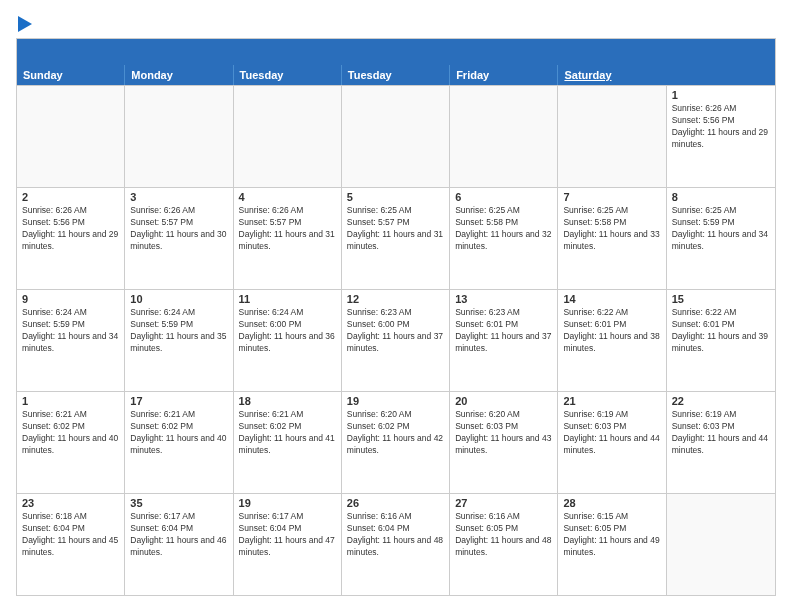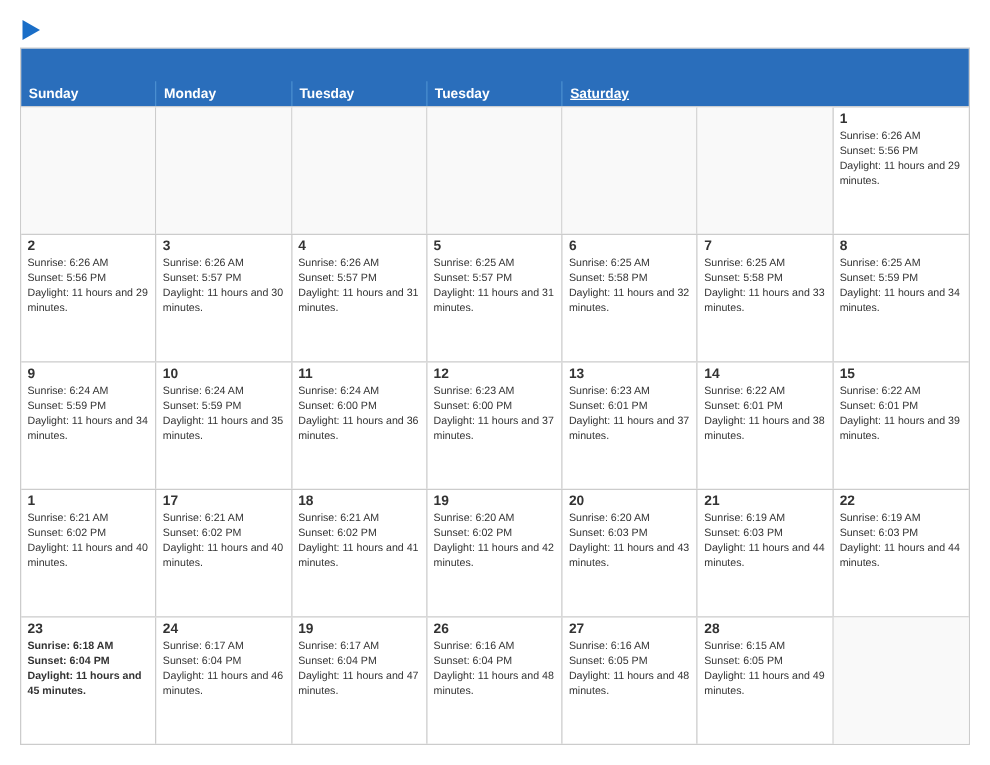--- a/index.html
+++ b/index.html
@@ -132,20 +132,21 @@
       <h2></h2>
     </div>
   </div>
 
   <div class="calendar">
     <div class="cal-header">
     <div class="cal-header-cell">Sunday</div>
         <div class="cal-header-cell">Monday</div>
         <div class="cal-header-cell">Tuesday</div>
         <div class="cal-header-cell">Tuesday</div>
+        <div class="cal-header-cell">Friday</div>
         <div class="cal-header-cell">Saturday</div>
       </div>
     <div class="cal-body">
     <div class="cal-row">
           <div class="cal-cell empty"></div>
           <div class="cal-cell empty"></div>
           <div class="cal-cell empty"></div>
           <div class="cal-cell empty"></div>
           <div class="cal-cell empty"></div>
           <div class="cal-cell empty"></div>
@@ -284,26 +285,26 @@
           <div class="cal-cell">
             <span class="day-num">22</span>
             <div class="cell-info" style="white-space: pre-line;">Sunrise: 6:19 AM
 Sunset: 6:03 PM
 Daylight: 11 hours and 44 minutes.</div>
           </div>
         </div>
         <div class="cal-row">
           <div class="cal-cell">
             <span class="day-num">23</span>
-            <div class="cell-info" style="white-space: pre-line; font-weight: bold;">Sunrise: 6:18 AM
+            <div class="cell-info" style="white-space: pre-line;">Sunrise: 6:18 AM
 Sunset: 6:04 PM
 Daylight: 11 hours and 45 minutes.</div>
           </div>
           <div class="cal-cell">
-            <span class="day-num">24</span>
+            <span class="day-num">35</span>
             <div class="cell-info" style="white-space: pre-line;">Sunrise: 6:17 AM
 Sunset: 6:04 PM
 Daylight: 11 hours and 46 minutes.</div>
           </div>
           <div class="cal-cell">
             <span class="day-num">19</span>
             <div class="cell-info" style="white-space: pre-line;">Sunrise: 6:17 AM
 Sunset: 6:04 PM
 Daylight: 11 hours and 47 minutes.</div>
           </div>

